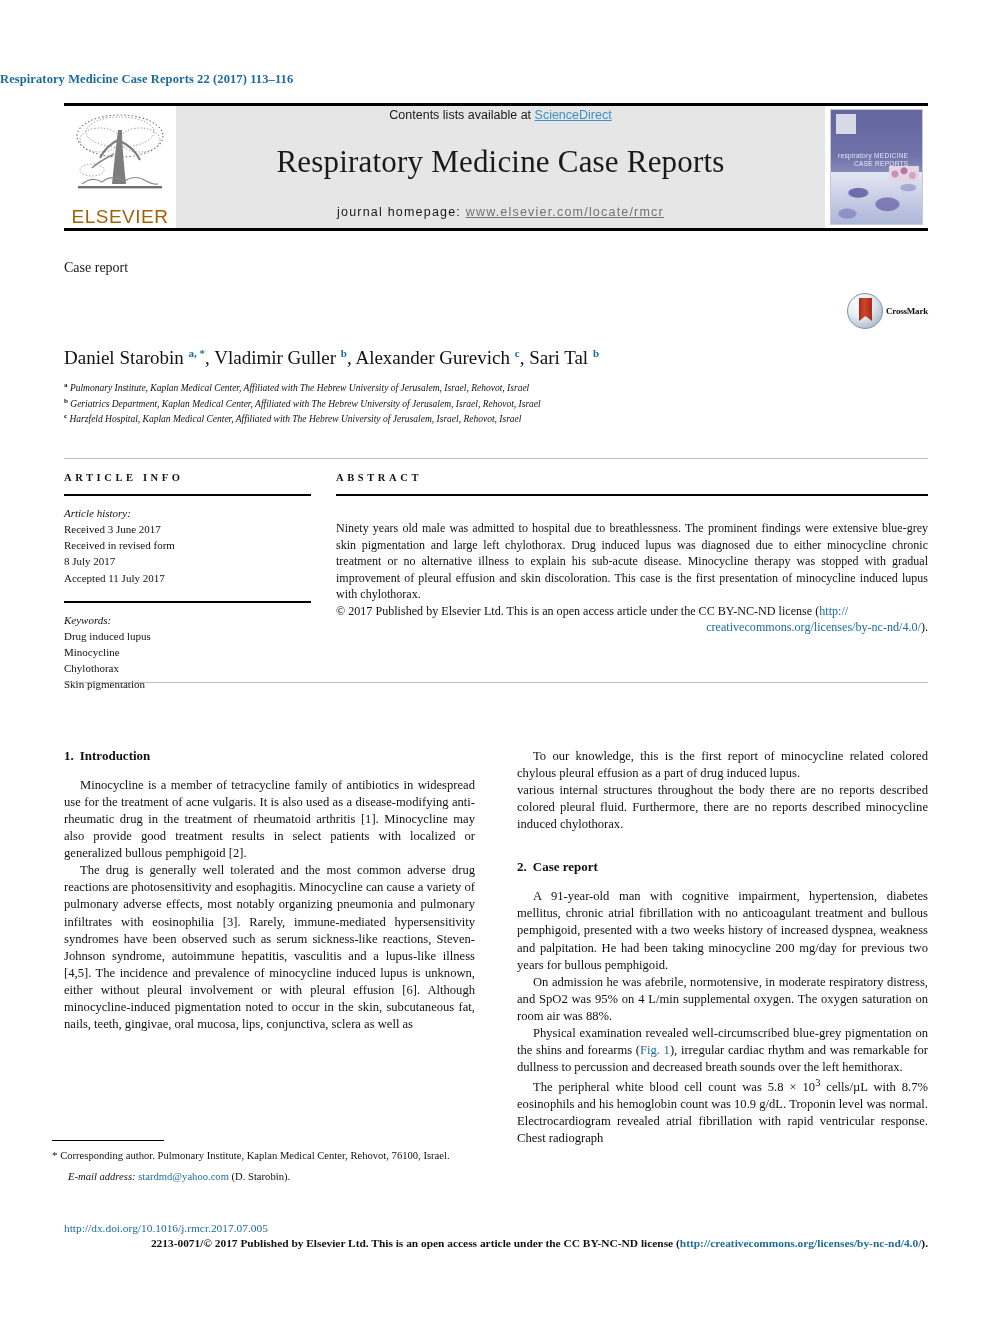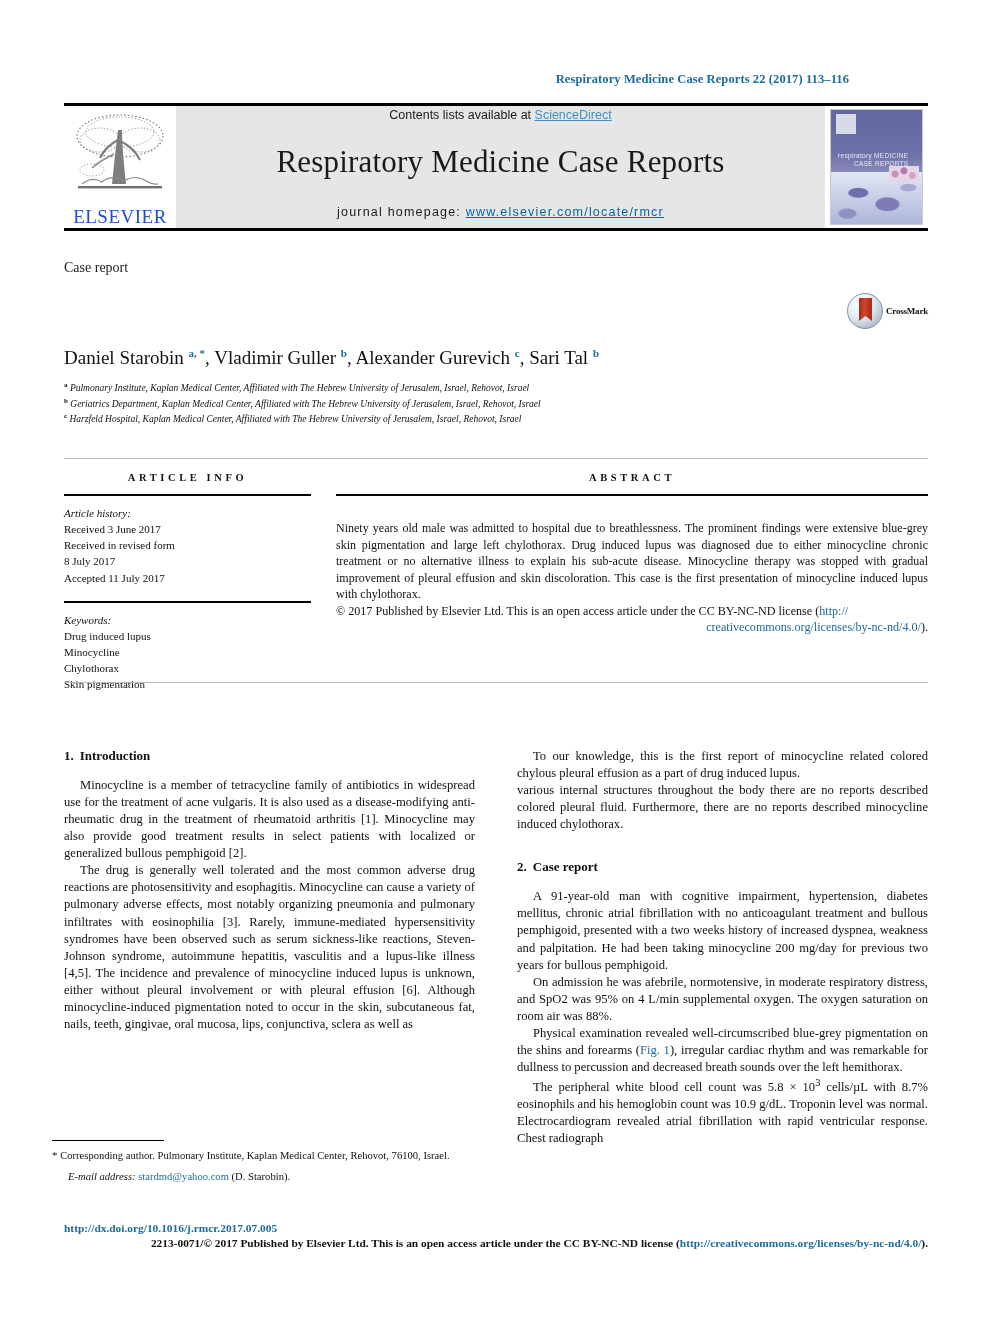--- a/index.html
+++ b/index.html
@@ -23,21 +23,21 @@
     width: 992px;
     height: 1323px;
     background: #fff;
   }
 
   
   .running-head {
     position: absolute;
     left: 0; top: 72px;
     width: 849px;
-    text-align: right;
+    text-align: left;
     font-family: "Liberation Serif", serif;
     font-weight: bold;
     font-size: 12.5px;
     letter-spacing: 0.1px;
     color: #1b6b9c;
   }
 
   
   .masthead {
     position: absolute;
@@ -65,24 +65,24 @@
     flex: 0 0 112px;
     display: flex;
     flex-direction: column;
     align-items: center;
     justify-content: flex-start;
     padding-top: 4px;
     box-sizing: border-box;
   }
   .tree-svg { display:block; }
   .elsevier-word {
-    font-family: Liberation Serif, serif;
+    font-family: Liberation Sans, sans-serif;
     font-size: 19px;
     letter-spacing: 0.5px;
-    color: #1d4ed8;
+    color: #a16207;
     margin-top: 1px;
     line-height: 1;
   }
   .masthead-center {
     flex: 1 1 auto;
     background: #e6e6e6;
     position: relative;
     display: flex;
     flex-direction: column;
     align-items: center;
@@ -106,21 +106,21 @@
     letter-spacing: 0.2px;
   }
   .homepage-line {
     font-family: "Liberation Sans", sans-serif;
     font-size: 12.5px;
     color: #1a1a1a;
     letter-spacing: 1.2px;
     margin-top: 25px;
   }
   .homepage-line .url {
-    color: #0369a1;
+    color: #737373;
   }
   .cover-wrap {
     width: 103px;
     flex: 0 0 103px;
     display: flex;
     align-items: center;
     justify-content: center;
   }
   .cover {
     width: 93px;
@@ -265,21 +265,20 @@
     flex: 1 1 auto;
     padding-left: 25px;
     box-sizing: border-box;
   }
   .sec-head {
     font-family: "Liberation Serif", serif;
     font-weight: bold;
     font-size: 10.5px;
     letter-spacing: 3.6px;
     color: #111;
-    text-align: center;
   }
   .hr-dark {
     height: 2px;
     background: #000;
     margin-top: 11px;
   }
   .hist {
     margin-top: 9px;
     font-family: "Liberation Serif", serif;
     font-size: 11px;
@@ -382,21 +381,21 @@
   .fn-email .lbl { font-style: italic; }
 
   
   .botblock {
     position: absolute;
     left: 64px; top: 1222px;
     width: 864px;
   }
   .doi {
     font-family: "Liberation Serif", serif;
-    font-weight: bold;
+    font-weight: normal;
     font-size: 11.4px;
     color: #1b6b9c;
   }
   .issn {
     margin-top: 3px;
     font-family: "Liberation Serif", serif;
     font-weight: bold;
     font-size: 11.4px;
     color: #111;
     text-align: right;

